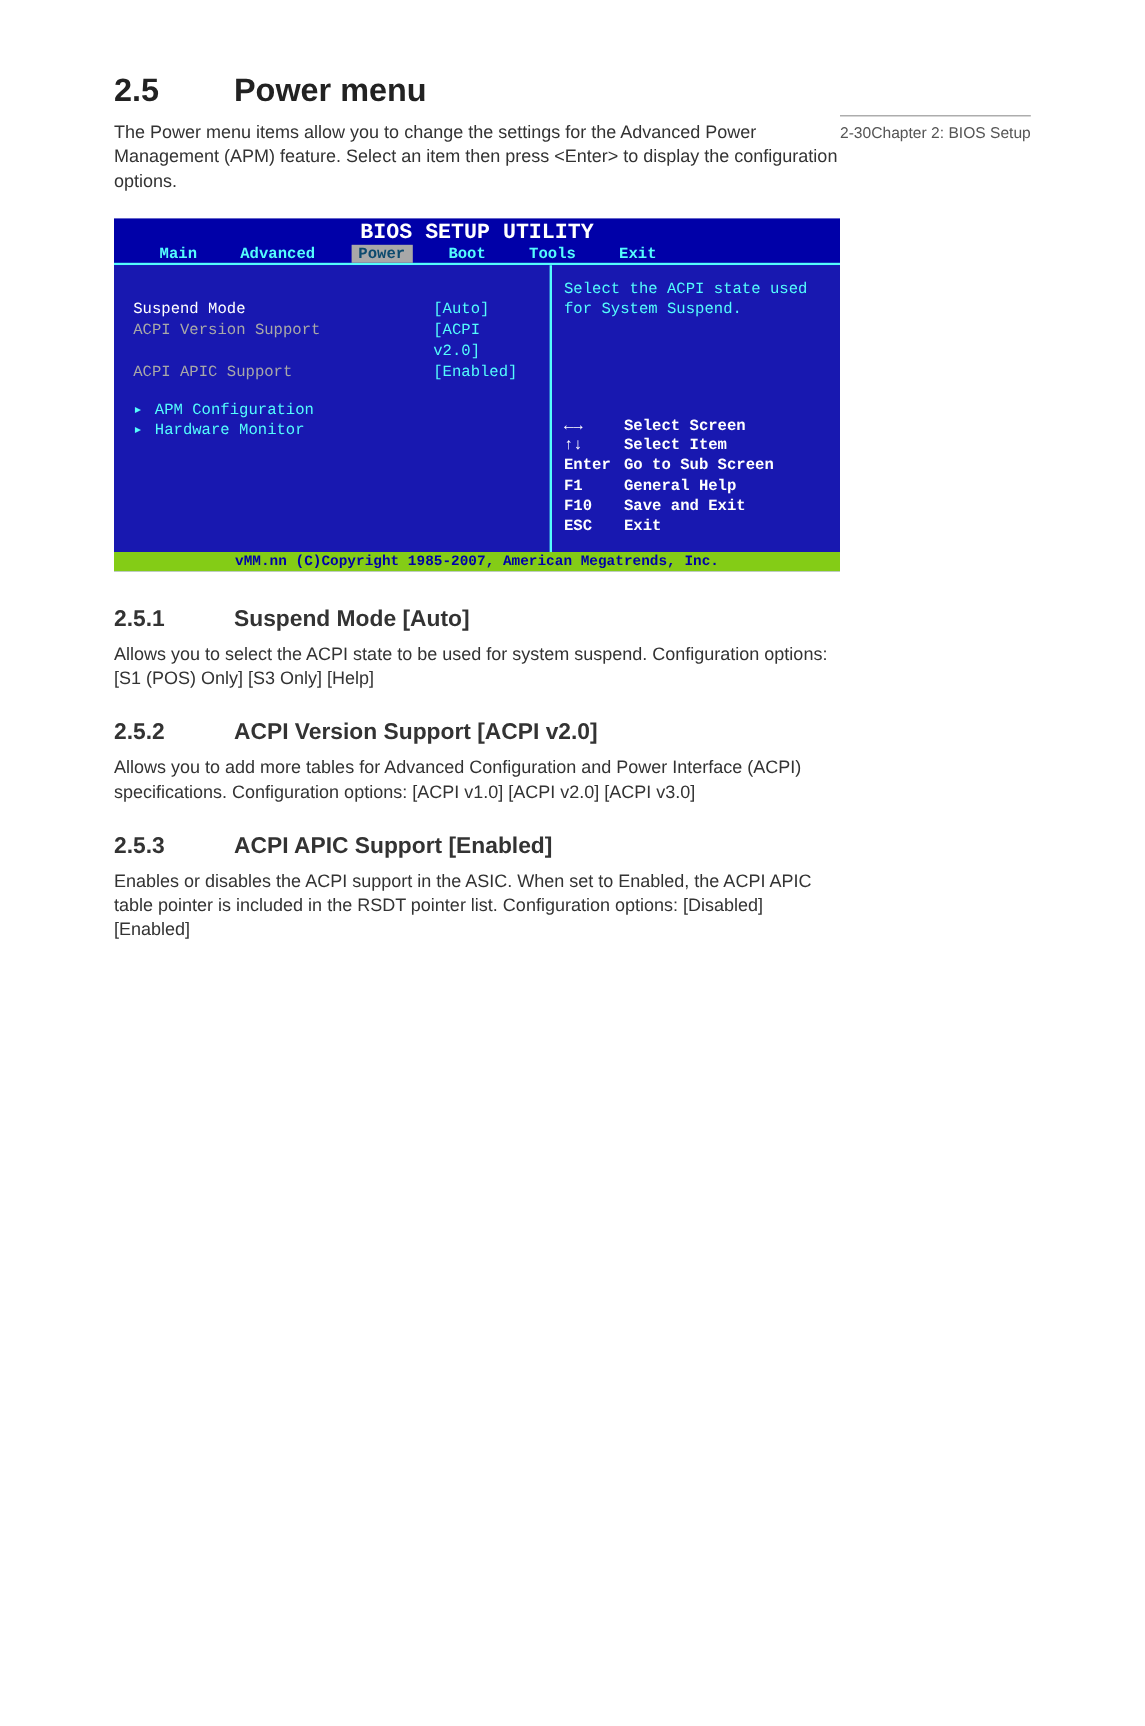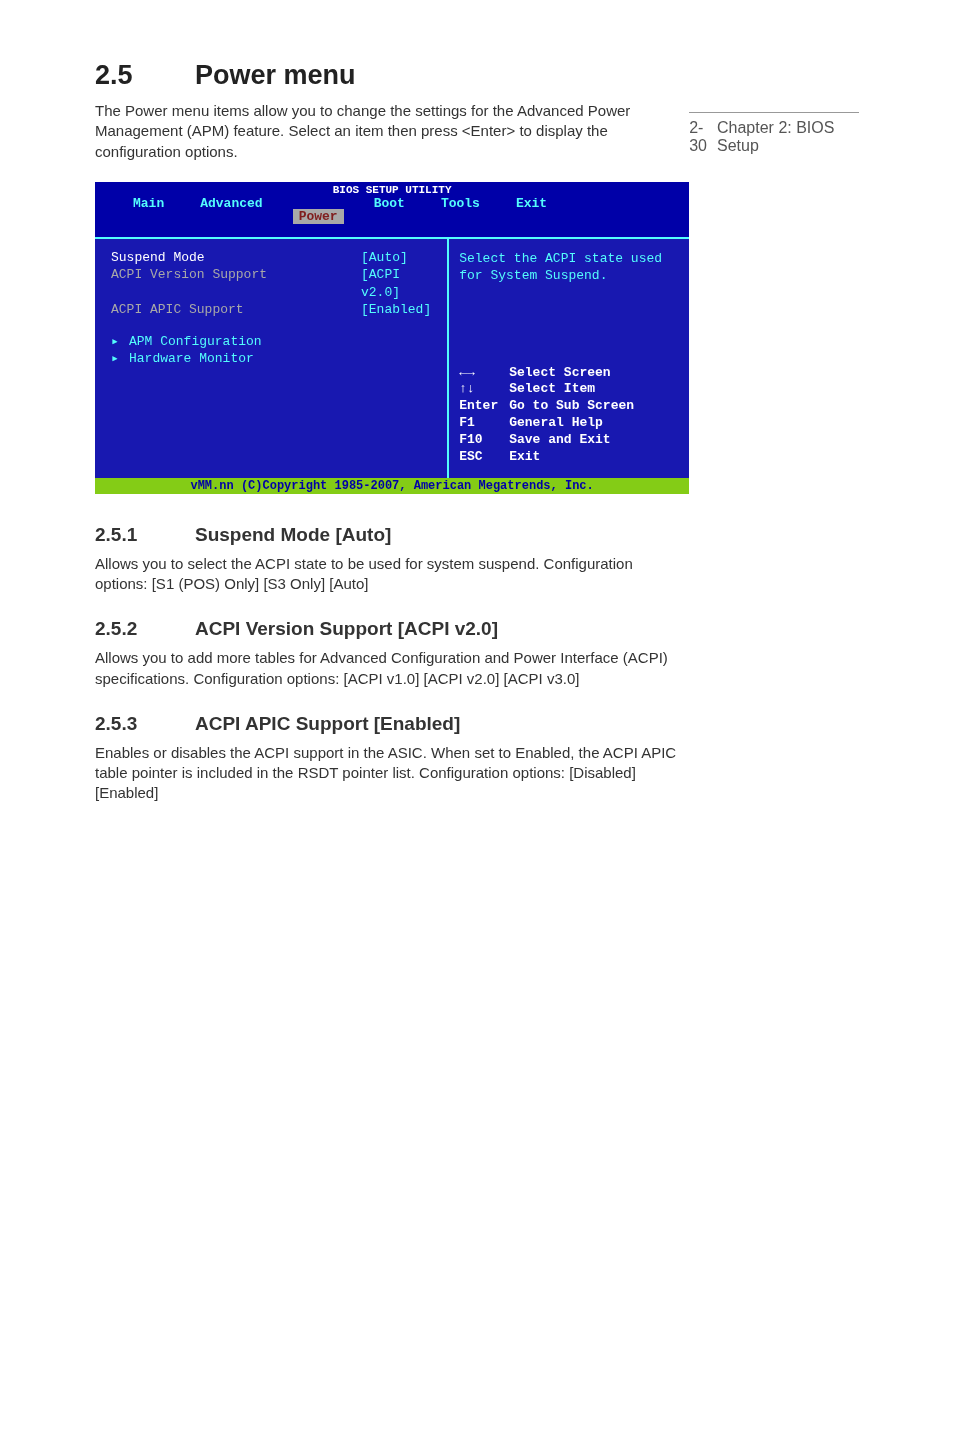--- a/index.html
+++ b/index.html
@@ -45,49 +45,49 @@
     font-family: "Courier New", Courier, monospace;
     font-size: 13px;
     color: #fff;
     margin-bottom: 30px;
   }
   .bios-header {
     text-align: center;
     padding: 2px 0 0 0;
     font-weight: bold;
     color: #fff;
-    font-size: 11px;
+    font-size: 18px;
   }
   .bios-tabs {
     display: flex;
     padding: 0 20px;
   }
   .bios-tab {
     padding: 0 18px;
     color: #54fcfc;
     font-weight: bold;
     font-size: 13px;
   }
   .bios-tab.inactive {
     color: #54fcfc;
   }
   .bios-tab.active {
     background: #a8a8a8;
-    color: #7f1d1d;
+    color: #0c4a6e;
     padding: 0 6px;
-    margin: 13px 12px;
+    margin: 0 12px;
   }
   .bios-body {
     display: flex;
     border-top: 2px solid #54fcfc;
   }
   .bios-left {
     flex: 1;
     background: #1818b0;
-    padding: 10px 16px 50px 16px;
+    padding: 28px 16px 50px 16px;
     border-right: 2px solid #54fcfc;
   }
   .row {
     display: flex;
     line-height: 1.35;
   }
   .row .label {
     flex: 0 0 250px;
     color: #a8a8a8;
   }
@@ -161,26 +161,26 @@
     width: 100px;
   }
   p.body {
     font-size: 15px;
     line-height: 1.35;
     margin: 0 0 24px 0;
     color: #333;
   }
 
   .footer {
-    margin-top: 52px;
+    margin-top: 36px;
     border-top: 1px solid #999;
     padding-top: 6px;
     display: flex;
     justify-content: space-between;
-    font-size: 16px;
+    font-size: 13px;
     color: #555;
   }
 </style>
 </head>
 <body>
 
 <div class="page">
   <div class="content">
 
   <h1 class="section-title">
@@ -253,21 +253,21 @@
               </div>
         </div>
       </div>
     </div>
     <div class="bios-footer">vMM.nn (C)Copyright 1985-2007, American Megatrends, Inc.</div>
   </div>
 
   <h2 class="sub-title">
     <span class="num">2.5.1</span><span>Suspend Mode [Auto]</span>
   </h2>
-  <p class="body">Allows you to select the ACPI state to be used for system suspend. Configuration options: [S1 (POS) Only] [S3 Only] [Auto]</p>
+  <p class="body">Allows you to select the ACPI state to be used for system suspend. Configuration options: [S1 (POS) Only] [S3 Only] [Help]</p>
 
   <h2 class="sub-title">
     <span class="num">2.5.2</span><span>ACPI Version Support [ACPI v2.0]</span>
   </h2>
   <p class="body">Allows you to add more tables for Advanced Configuration and Power Interface (ACPI) specifications. Configuration options: [ACPI v1.0] [ACPI v2.0] [ACPI v3.0]</p>
 
   <h2 class="sub-title">
     <span class="num">2.5.3</span><span>ACPI APIC Support [Enabled]</span>
   </h2>
   <p class="body">Enables or disables the ACPI support in the ASIC. When set to Enabled, the ACPI APIC table pointer is included in the RSDT pointer list. Configuration options: [Disabled] [Enabled]</p>

